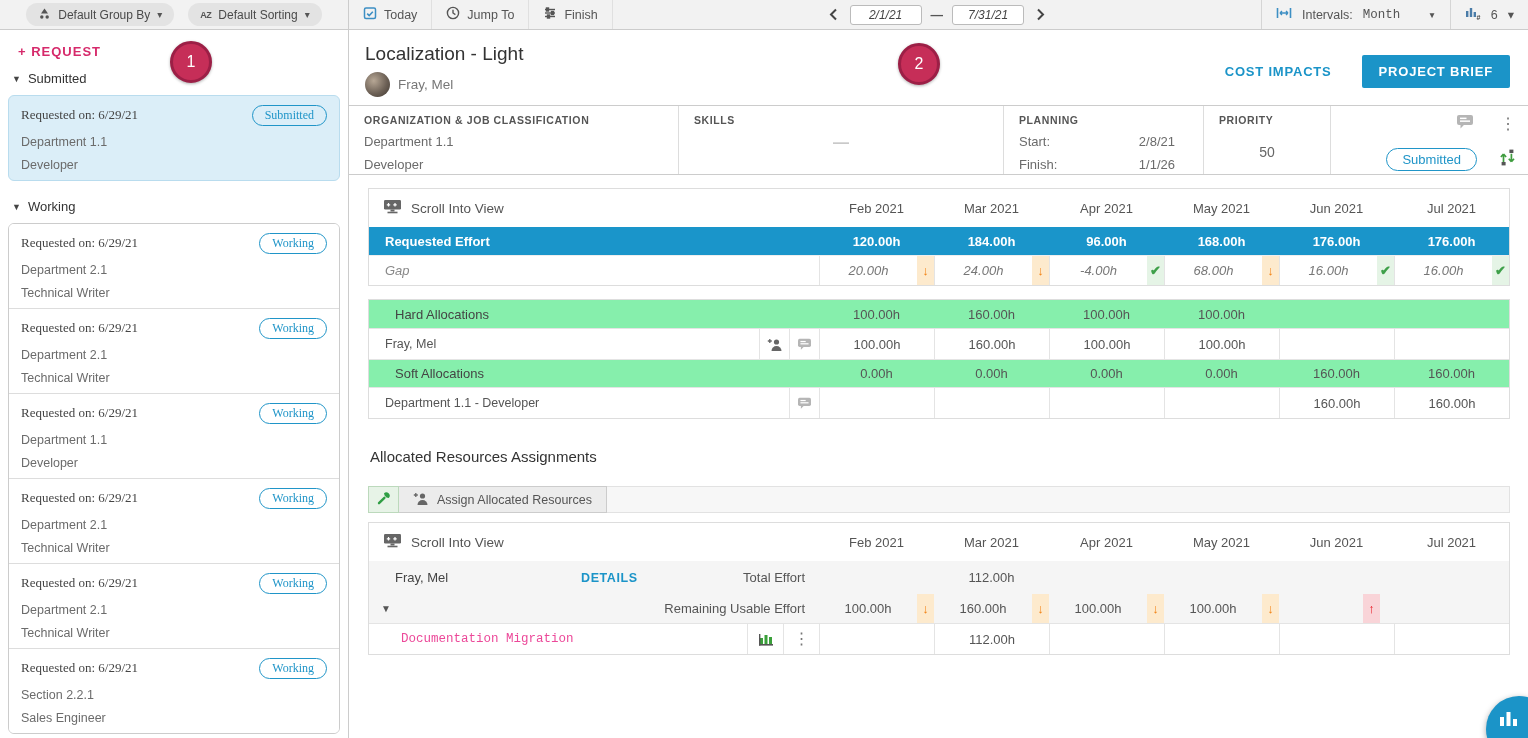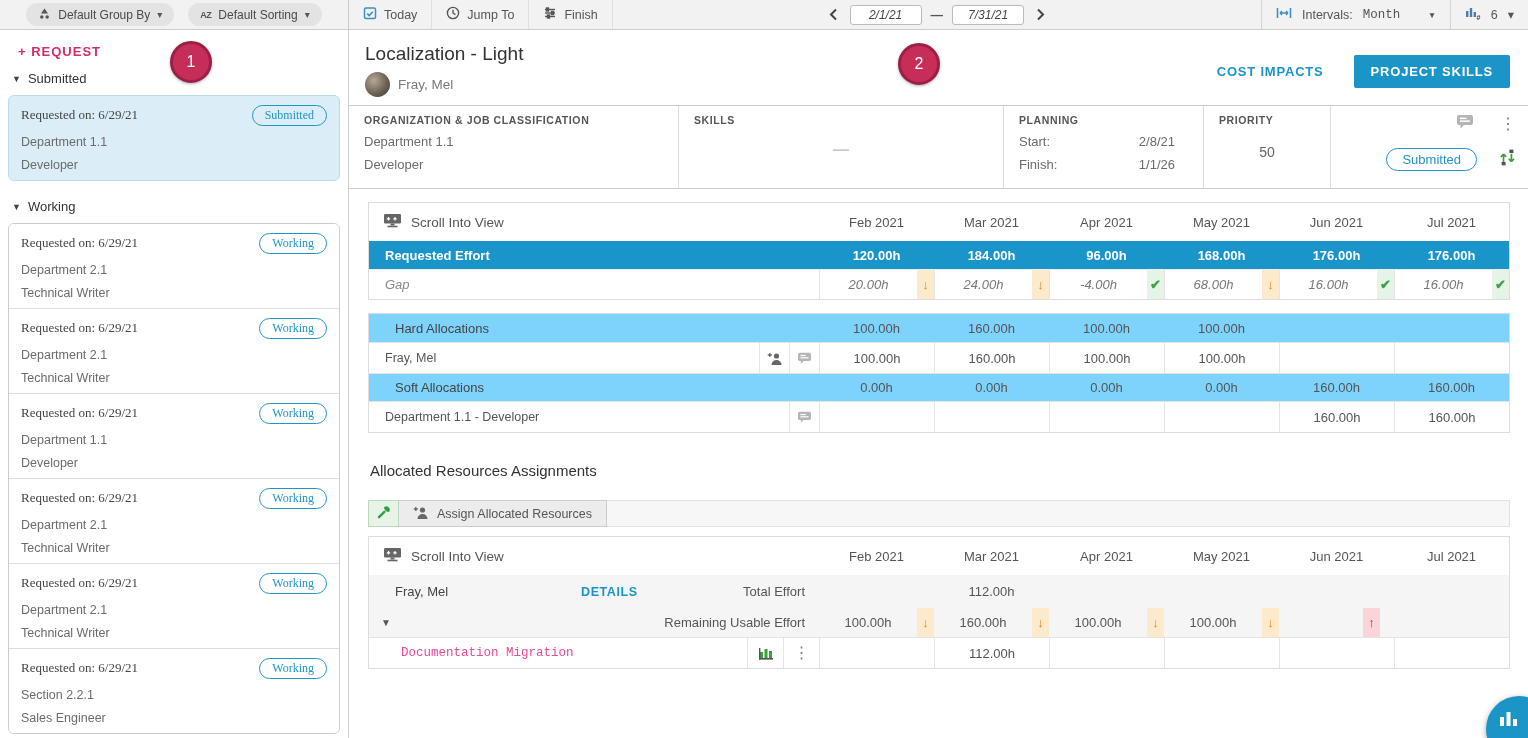--- a/index.html
+++ b/index.html
@@ -55,21 +55,21 @@
   .owner-row { display:flex; align-items:center; gap:8px; margin-top:7px; }
   .avatar { width:25px; height:25px; border-radius:50%;
     background:radial-gradient(circle at 35% 35%, #b7a795, #6e6257 55%, #3d362f); }
   .owner-name { font-size:13.5px; color:#777; }
   .head-actions { display:flex; align-items:center; gap:30px; margin-top:12px; }
   .cost-link { color:#1b94c8; font-weight:bold; font-size:13px; letter-spacing:0.8px; cursor:pointer; }
   .brief-btn { background:#1b94c8; color:#fff; border:none; font-weight:bold; font-size:13px;
     letter-spacing:0.8px; padding:9px 17px; border-radius:2px; cursor:pointer;
     font-family:"Liberation Sans",sans-serif; }
 
-  .info-band { display:flex; border-top:1px solid #ccc; border-bottom:1px solid #ccc; height:84px; flex:0 0 auto; }
+  .info-band { display:flex; border-top:1px solid #ccc; border-bottom:1px solid #ccc; height:70px; flex:0 0 auto; }
   .info-cell { border-right:1px solid #ddd; padding:8px 15px; }
   .info-label { font-size:10.5px; font-weight:bold; color:#555; letter-spacing:0.6px; }
   .info-line { font-size:13px; color:#6b6b6b; margin-top:8px; }
   .cell-org { width:330px; }
   .cell-skills { width:325px; position:relative; }
   .skills-dash { position:absolute; left:50%; top:54%; transform:translate(-50%,-50%);
     color:#c9c9c9; font-weight:bold; font-size:16px; }
   .cell-planning { width:200px; }
   .plan-row { display:flex; justify-content:space-between; width:156px; font-size:13px;
     color:#6b6b6b; margin-top:8px; }
@@ -100,21 +100,21 @@
   .gap-row { height:30px; border-top:1px solid #eee; }
   .gap-row .row-label { font-style:italic; color:#888; padding-left:16px; }
   .split-cell { padding:0; }
   .split-cell .val { flex:1; text-align:center; font-style:italic; color:#777; }
   .ind { width:17px; align-self:stretch; display:flex; align-items:center; justify-content:center;
     font-weight:bold; font-size:13px; }
   .ind-down { background:#fdeacd; color:#f28011; }
   .ind-check { background:#e5f4e6; color:#3fa04a; }
   .ind-up { background:#f9d4d8; color:#e8131d; }
   .ind-none { background:transparent; }
-  .sec-row { background:#7dd3fc; height:28px; }
+  .sec-row { background:#86efac; height:28px; }
   .sec-row .row-label { padding-left:26px; }
   .res-row { height:31px; border-top:1px solid #e4e4e4; }
   .res-row .row-label { padding-left:16px; font-size:12.5px; color:#555; }
   .icon-cell { width:30px; display:flex; align-items:center; justify-content:center;
     border-left:1px solid #e4e4e4; align-self:stretch; cursor:pointer; }
   .ara-heading { font-size:15px; color:#333; margin:29px 0 0 2px; }
   .assign-bar { display:flex; align-items:stretch; height:27px; margin-top:21px; width:1142px; }
   .wrench-btn { width:31px; border:1px solid #bcd9bc; background:#e7f3e7; display:flex;
     align-items:center; justify-content:center; cursor:pointer; }
   .assign-btn { display:flex; align-items:center; gap:8px; border:1px solid #ccc; border-left:none;
@@ -327,21 +327,21 @@
     <div class="page-head">
       <div>
         <div class="page-title">Localization - Light</div>
         <div class="owner-row">
           <span class="avatar"></span>
           <span class="owner-name">Fray, Mel</span>
         </div>
       </div>
       <div class="head-actions">
         <span class="cost-link">COST IMPACTS</span>
-        <button class="brief-btn">PROJECT SKILLS</button>
+        <button class="brief-btn">PROJECT BRIEF</button>
       </div>
     </div>
 
     <div class="info-band">
       <div class="info-cell cell-org">
         <div class="info-label">ORGANIZATION &amp; JOB CLASSIFICATION</div>
         <div class="info-line">Department 1.1</div>
         <div class="info-line">Developer</div>
       </div>
       <div class="info-cell cell-skills">

